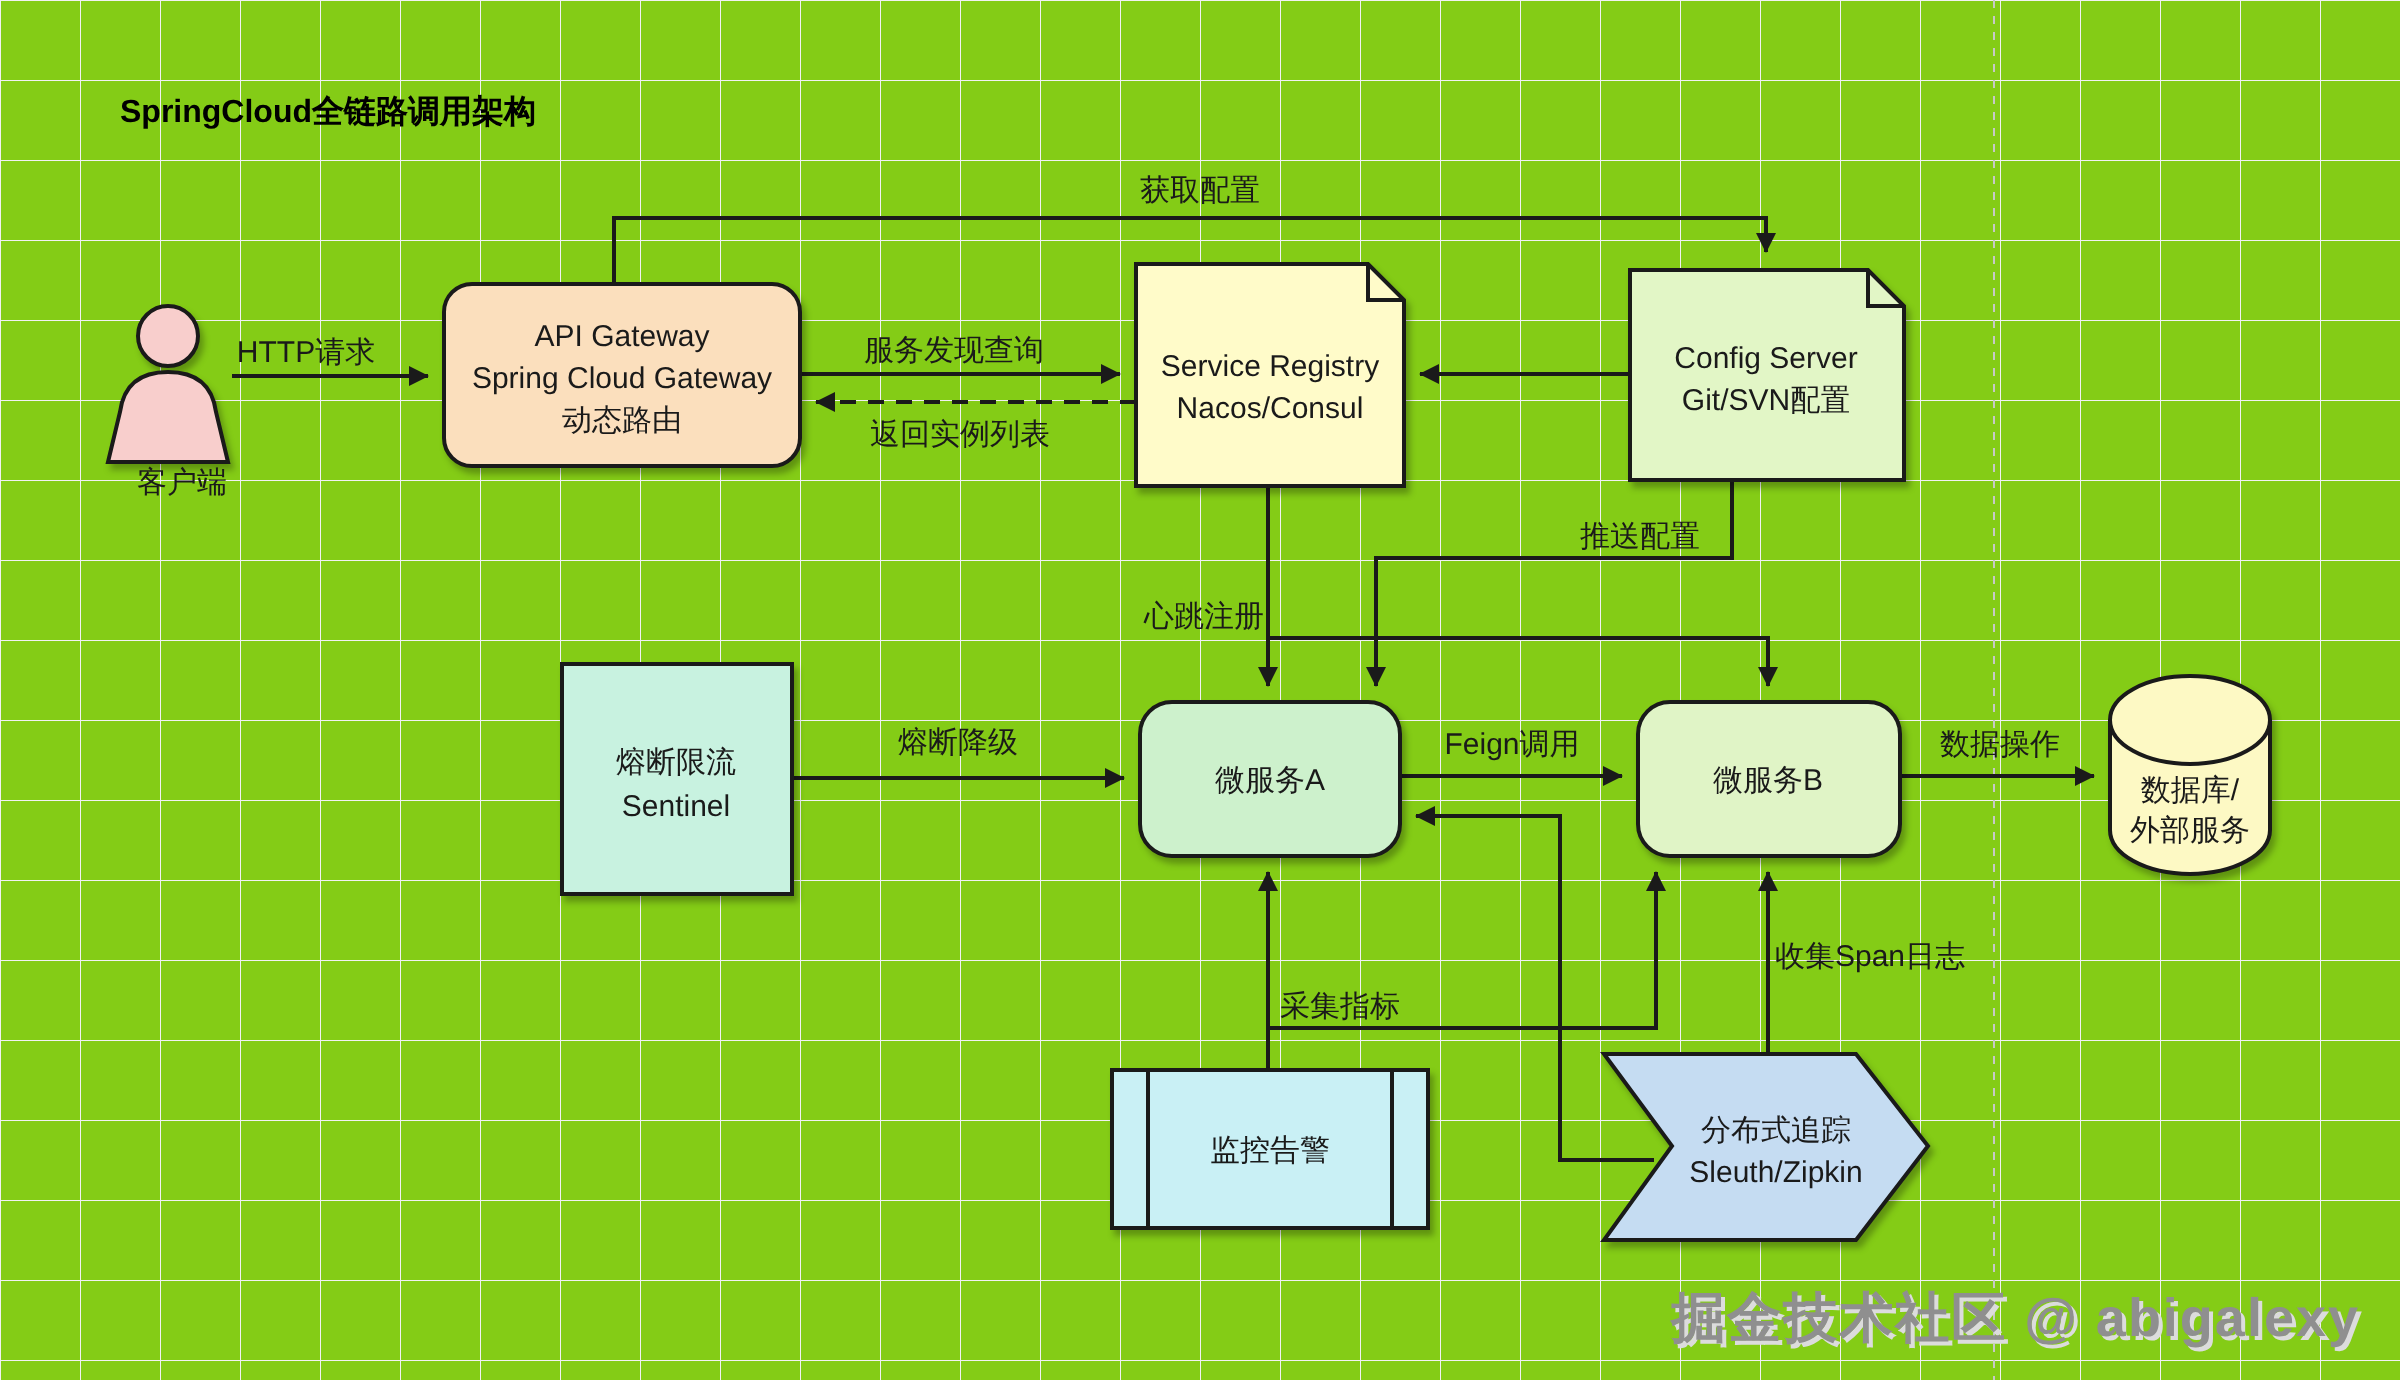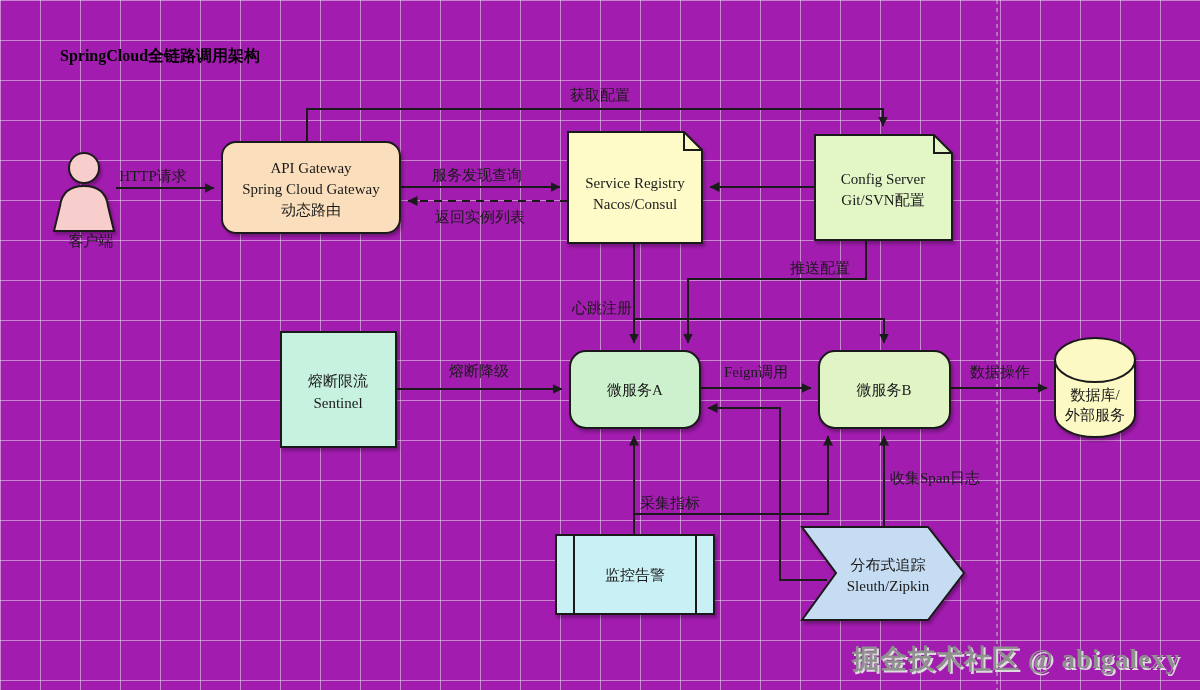--- a/index.html
+++ b/index.html
@@ -1,17 +1,17 @@
 <!DOCTYPE html>
 <html><head>
 <meta charset="utf-8">
 <style>
   html,body{margin:0;padding:0;background:#ffffff;}
-  .stage{position:relative;width:1200px;height:690px;overflow:hidden;background:#a21caf;
-         font-family:Liberation Serif, serif;}
+  .stage{position:relative;width:1200px;height:690px;overflow:hidden;background:#84cc16;
+         font-family:Liberation Sans, sans-serif;}
   svg{display:block;}
   .shape{stroke:#1a1a1a;stroke-width:2;}
   .shadow{filter:drop-shadow(2px 3px 1.5px rgba(0,0,0,0.28));}
   .edge{fill:none;stroke:#1a1a1a;stroke-width:2;}
   .edge-dashed{stroke-dasharray:8 6;}
   .guide{fill:none;stroke:#c8c8c8;stroke-width:1;stroke-dasharray:4 4;}
   .node-text{fill:#1a1a1a;font-size:15px;text-anchor:middle;}
   .edge-label{fill:#1a1a1a;font-size:15px;text-anchor:middle;}
   .title-text{fill:#000000;font-size:16px;font-weight:bold;}
   .watermark{font-size:27px;font-weight:bold;letter-spacing:1px;text-anchor:end;}

